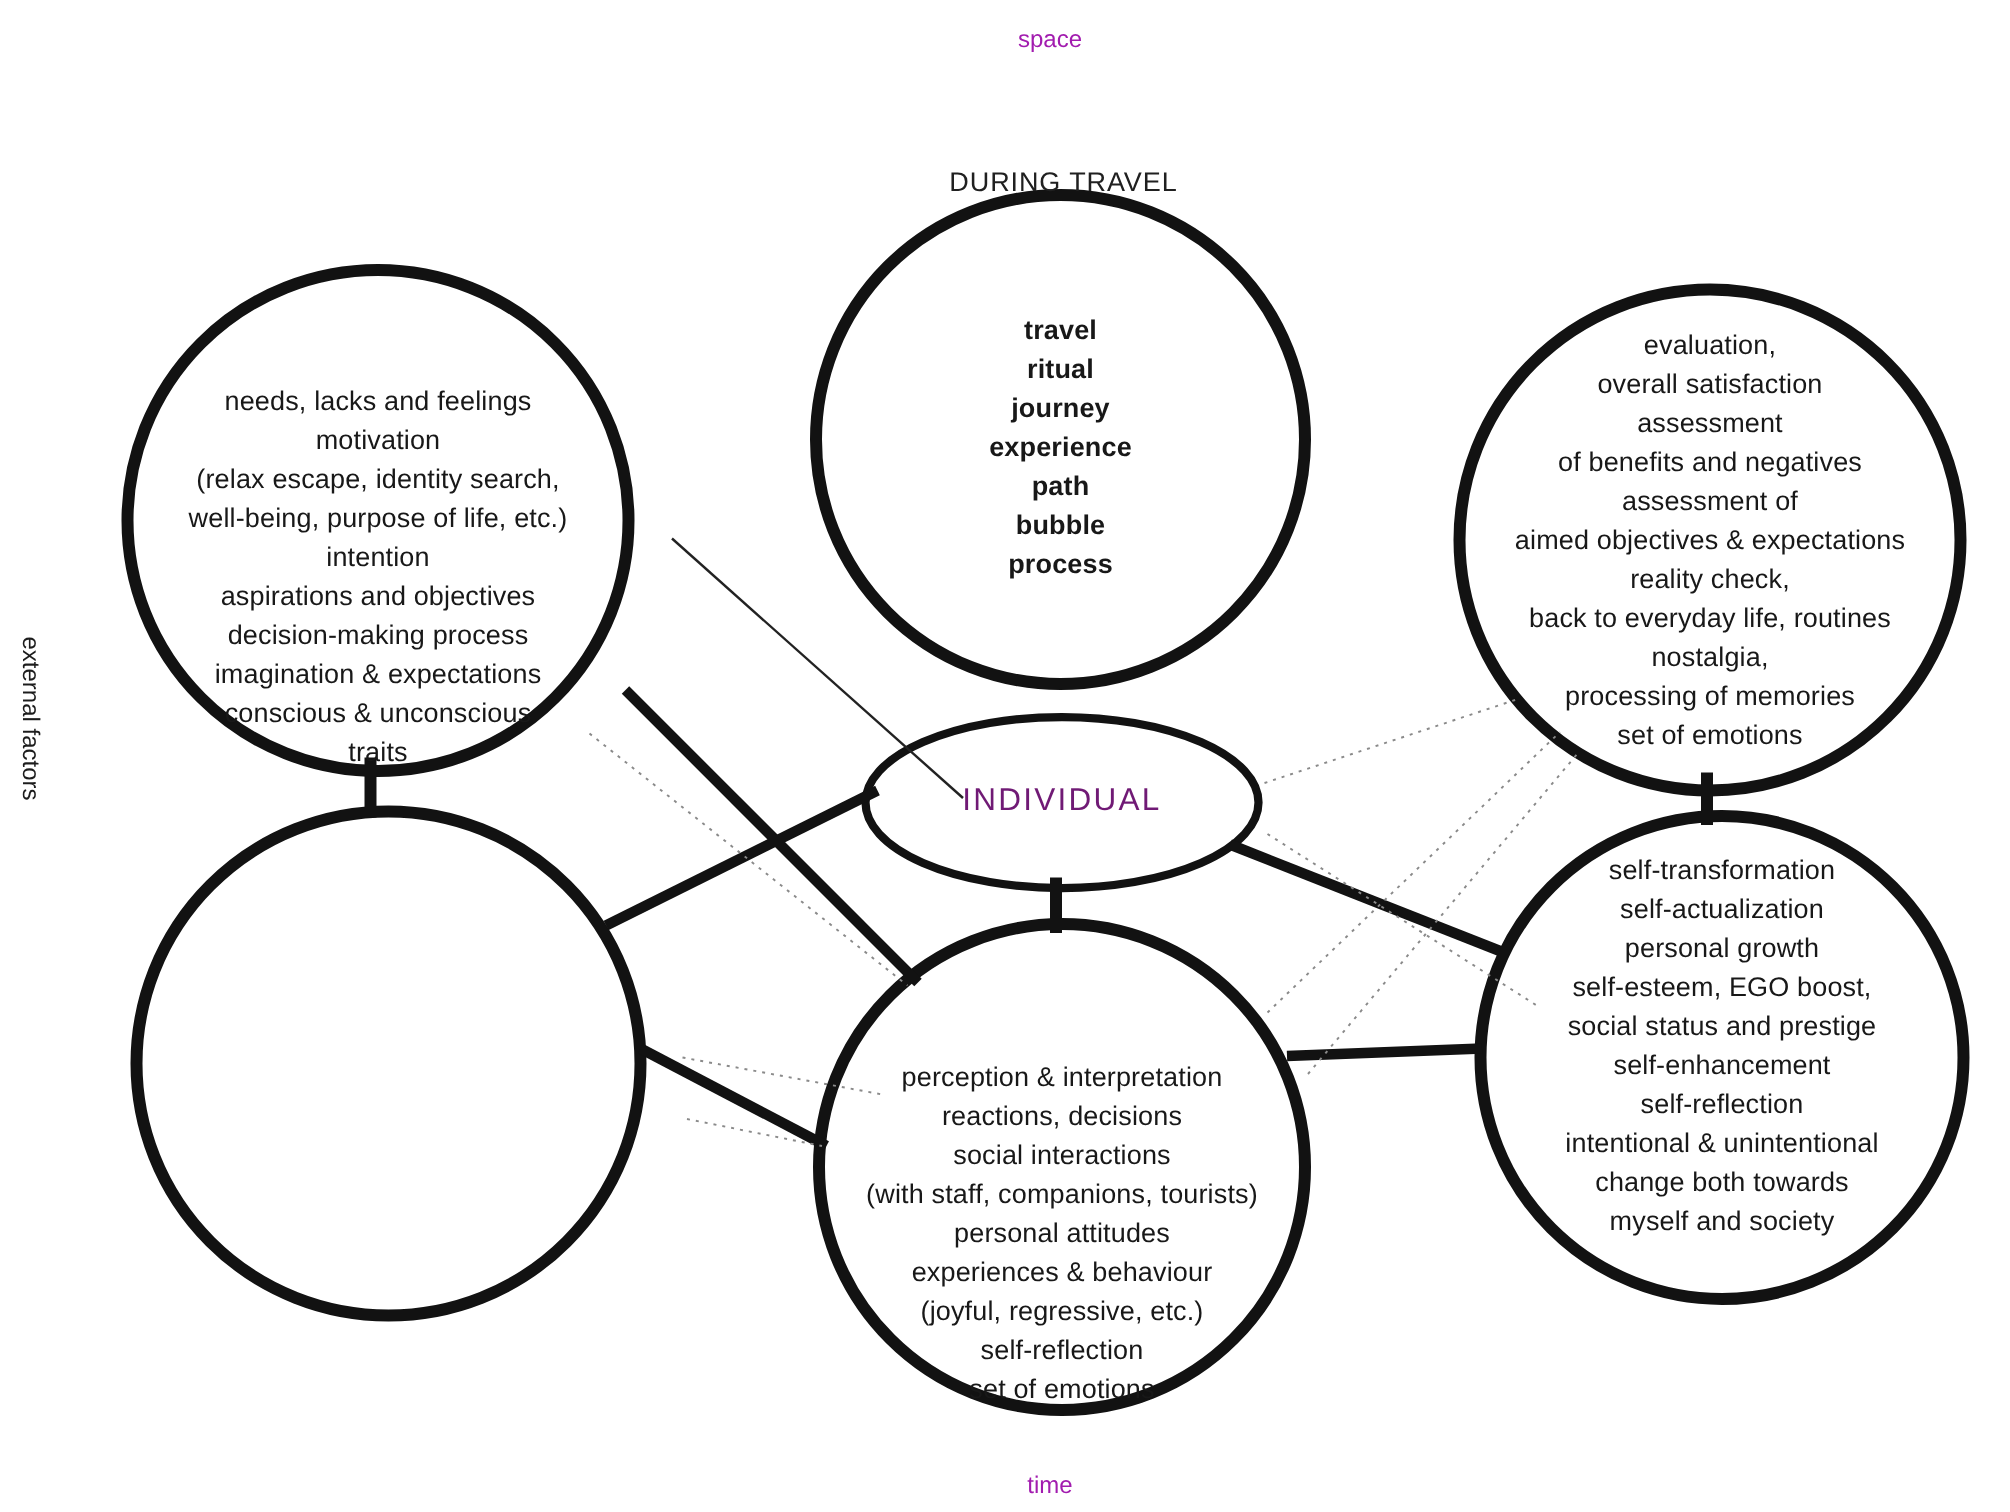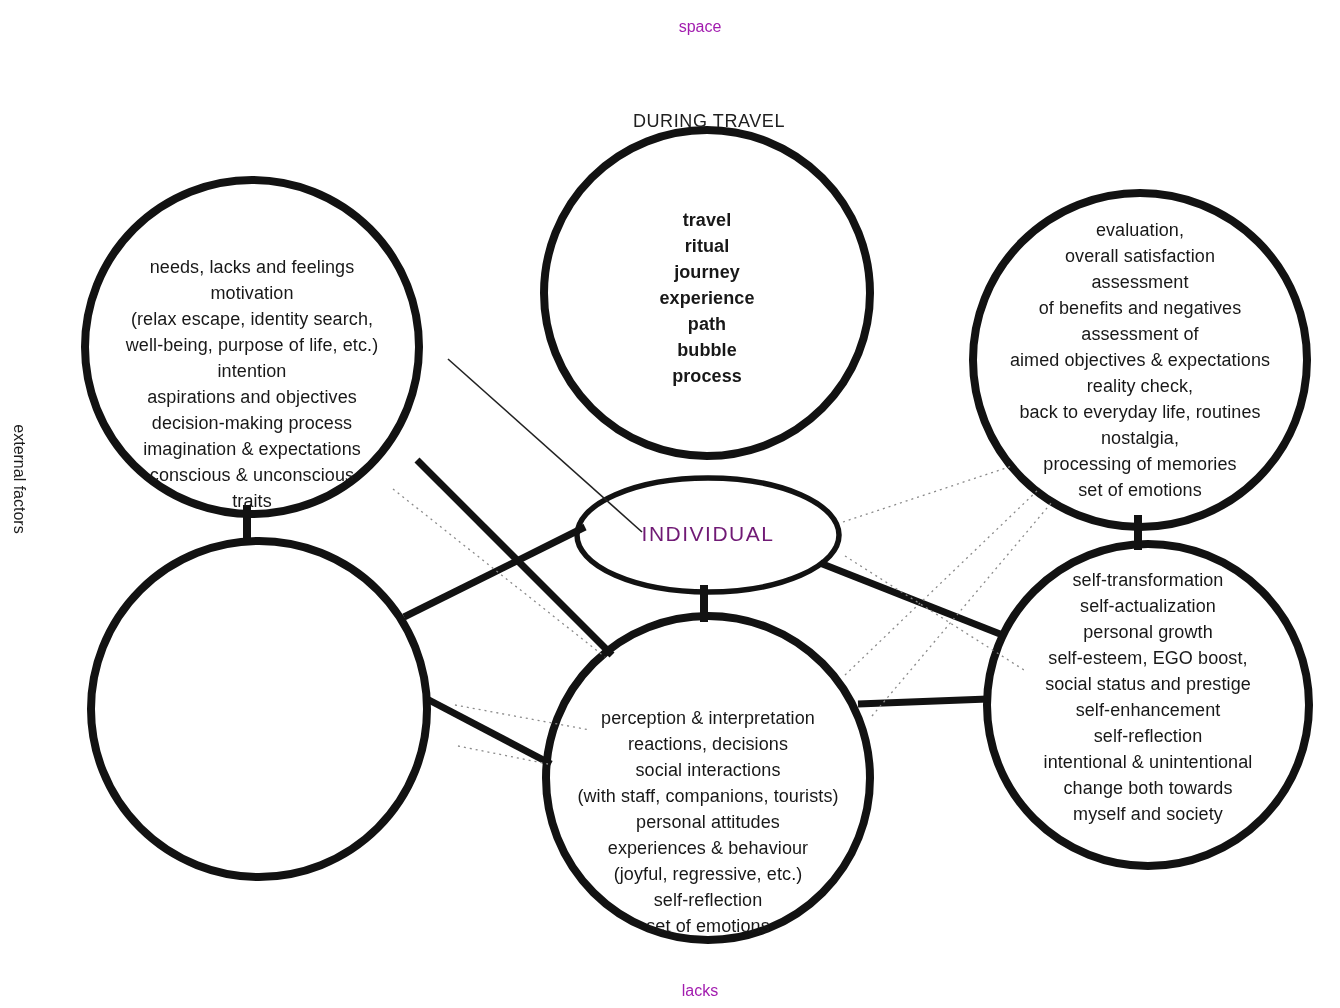--- a/index.html
+++ b/index.html
@@ -91,21 +91,21 @@
     <line class="dotted" x1="393" y1="489" x2="605" y2="657"></line>
     <line class="dotted" x1="455" y1="705" x2="590" y2="730"></line>
     <line class="dotted" x1="458" y1="746" x2="548" y2="764"></line>
     <line class="dotted" x1="843" y1="522" x2="1012" y2="466"></line>
     <line class="dotted" x1="845" y1="675" x2="1040" y2="488"></line>
     <line class="dotted" x1="872" y1="716" x2="1052" y2="502"></line>
     <line class="dotted" x1="845" y1="556" x2="1024" y2="670"></line>
   </svg>
 
   <div class="txt axis-label" style="left:600px;top:18px;">space</div>
-  <div class="txt axis-label" style="left:600px;top:982px;">lacks</div>
+  <div class="txt axis-label" style="left:600px;top:982px;">time</div>
   <div class="axis-label-rot" style="left:-66px;top:470px;">external factors</div>
 
   <div class="txt heading" style="left:559px;top:78px;">DURING TRAVEL</div>
 
   <div class="txt individual-label" style="left:558px;top:522px;">INDIVIDUAL</div>
 
   <div class="txt node-text" style="left:42px;top:230px;margin-top:24px;">needs, lacks and feelings
 motivation
 (relax escape, identity search,
 well-being, purpose of life, etc.)

